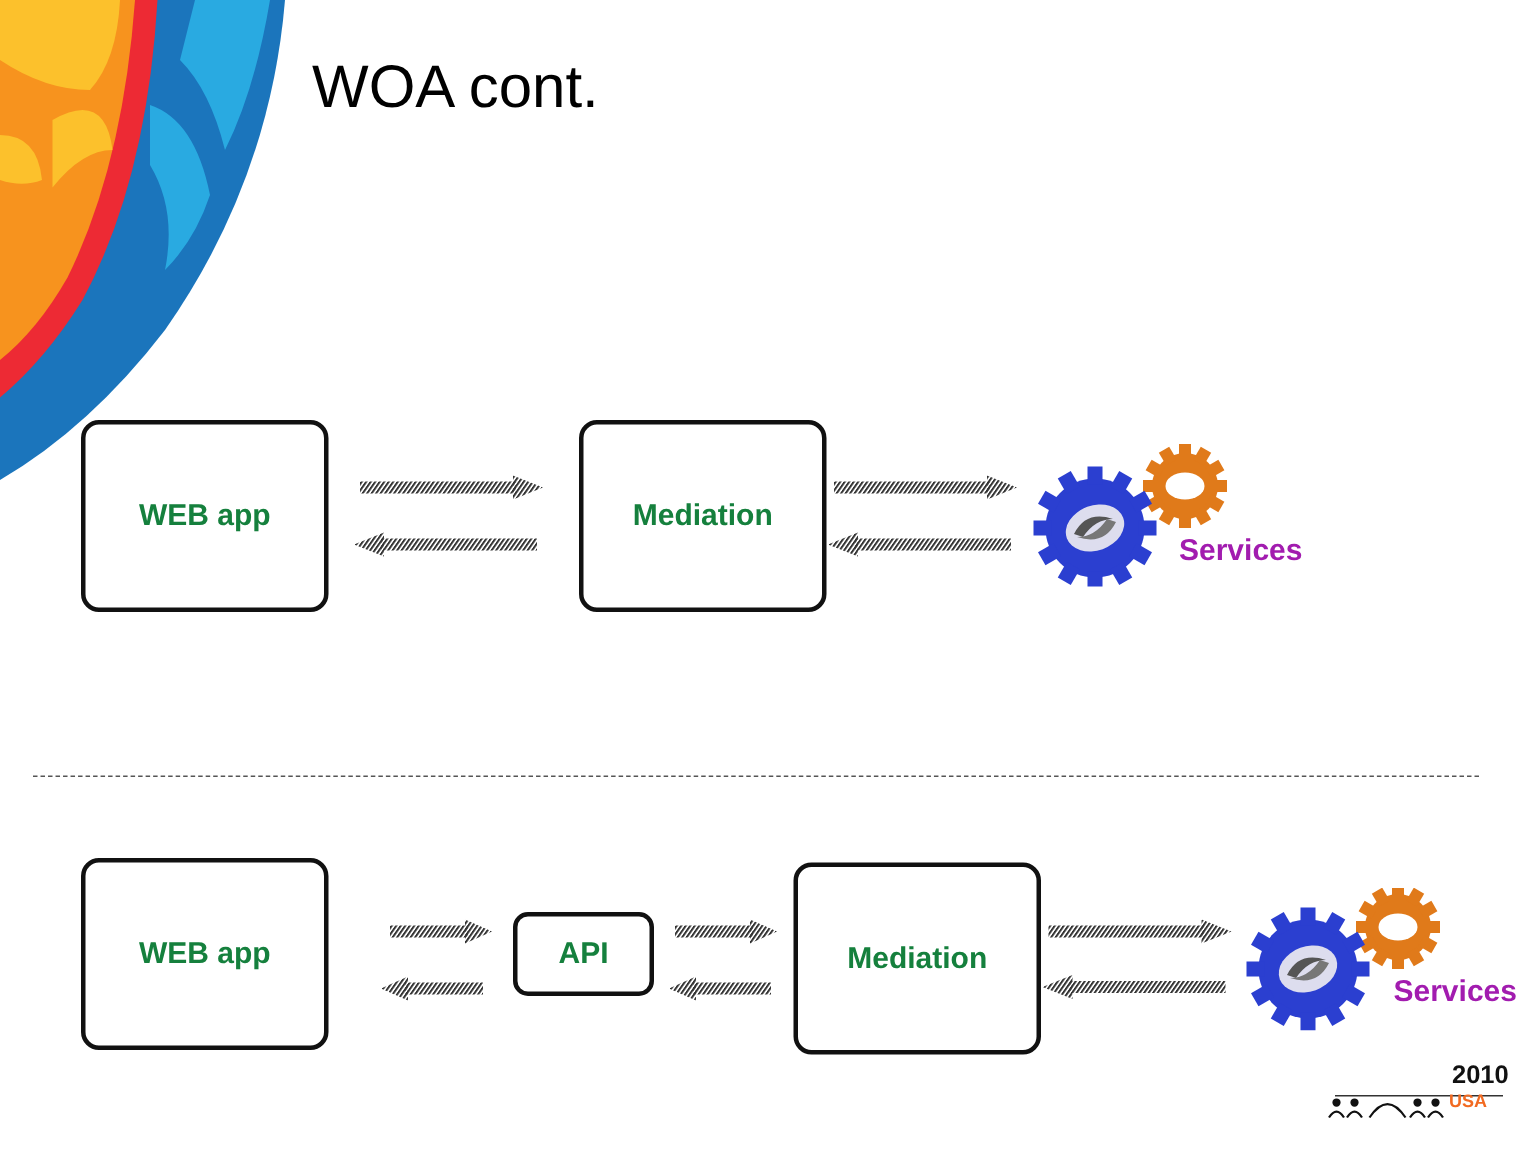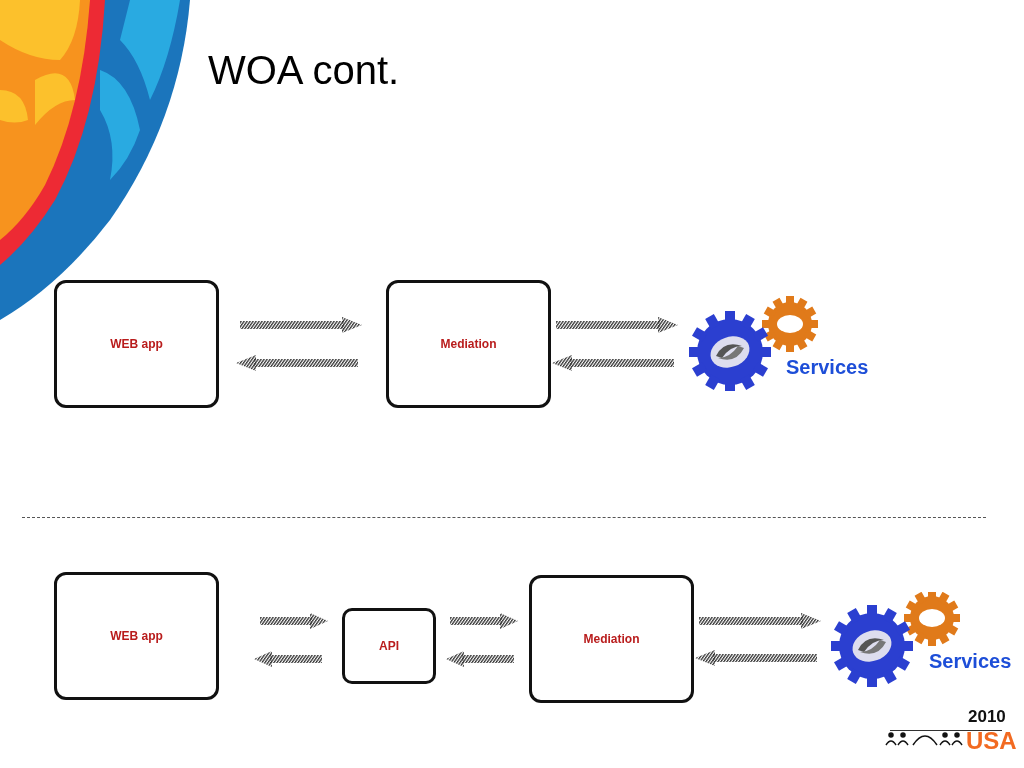--- a/index.html
+++ b/index.html
@@ -1,29 +1,29 @@
 <!DOCTYPE html>
 <html><head>
 <meta charset="utf-8">
 <style>
   html, body { margin:0; padding:0; }
   body { width:1024px; height:768px; position:relative; overflow:hidden; background:#ffffff; font-family:"Liberation Sans", sans-serif; }
   .deco { position:absolute; left:0; top:0; }
-  .title { position:absolute; left:208px; top:36px; font-family:"Liberation Sans", sans-serif; font-size:40px; color:#000;margin-top:12px; }
+  .title { position:absolute; left:208px; top:36px; font-family:"Liberation Sans", sans-serif; font-size:40px; color:#000; }
   .box { position:absolute; border:3px solid #111; border-radius:12px; background:#fff; display:flex; align-items:center; justify-content:center; box-sizing:border-box; }
-  .box span { font-family:"Liberation Sans", sans-serif; font-weight:bold; font-size:12px; color:#b91c1c; }
+  .box span { font-family:"Liberation Sans", sans-serif; font-weight:bold; font-size:20px; color:#15803d; }
   .arrow { position:absolute; }
-  .services-label { position:absolute; font-weight:bold; font-size:20px; color:#1d4ed8; font-family:"Liberation Sans", sans-serif; }
+  .services-label { position:absolute; font-weight:bold; font-size:20px; color:#a21caf; font-family:"Liberation Sans", sans-serif; }
   .gears { position:absolute; }
   .divider { position:absolute; left:22px; top:517px; width:964px; border-top:1.5px dashed #555; }
   .logo { position:absolute; left:830px; top:705px; width:180px; height:50px; }
   .logo .wso { position:absolute; left:0; top:0; font-weight:bold; font-size:24px; color:#f26a21; letter-spacing:-0.5px; font-family:"Liberation Sans", sans-serif; }
   .logo .con { color:#111; }
   .logo .year { position:absolute; left:138px; top:2px; font-weight:bold; font-size:17px; color:#111; font-family:"Liberation Sans", sans-serif; }
-  .logo .country { position:absolute; left:136px; top:22px; font-weight:bold; font-size:24px; color:#f26a21; font-family:"Liberation Sans", sans-serif; }
+  .logo .country { position:absolute; left:136px; top:22px; font-weight:bold; font-size:12px; color:#f26a21; font-family:"Liberation Sans", sans-serif; }
   .logo .line { position:absolute; left:60px; top:25px; width:112px; border-top:1.5px solid #333; }
 </style>
 </head>
 <body>
 
 <svg class="deco" width="200" height="330" viewBox="0 0 200 330">
   <path d="M0 0 L190 0 Q180 120 110 220 Q60 285 0 320 Z" fill="#1b75bc"></path>
   <path d="M130 0 L180 0 Q170 60 150 100 Q140 60 120 40 Z" fill="#29aae1"></path>
   <path d="M100 70 Q130 80 140 130 Q130 160 110 180 Q118 140 100 110 Z" fill="#29aae1"></path>
   <path d="M0 0 L105 0 Q98 120 55 200 Q30 240 0 265 Z" fill="#ed2a34"></path>
@@ -123,21 +123,21 @@
 
 <svg class="arrow" style="left:258px;top:612px" width="72" height="18">
   <rect x="2" y="5" width="52" height="8" fill="url(#hatch)"></rect>
   <polygon points="52,1 70,9 52,17" fill="url(#hatch)"></polygon>
 </svg>
 <svg class="arrow" style="left:252px;top:650px" width="72" height="18">
   <rect x="18" y="5" width="52" height="8" fill="url(#hatch)"></rect>
   <polygon points="20,1 2,9 20,17" fill="url(#hatch)"></polygon>
 </svg>
 
-<div class="box" style="left:342px;top:608px;width:94px;height:76px;border-radius:10px;">
+<div class="box" style="left:342px;top:608px;width:94px;height:56px;border-radius:10px;">
   <span>API</span>
 </div>
 
 <svg class="arrow" style="left:448px;top:612px" width="72" height="18">
   <rect x="2" y="5" width="52" height="8" fill="url(#hatch)"></rect>
   <polygon points="52,1 70,9 52,17" fill="url(#hatch)"></polygon>
 </svg>
 <svg class="arrow" style="left:444px;top:650px" width="72" height="18">
   <rect x="18" y="5" width="52" height="8" fill="url(#hatch)"></rect>
   <polygon points="20,1 2,9 20,17" fill="url(#hatch)"></polygon>

